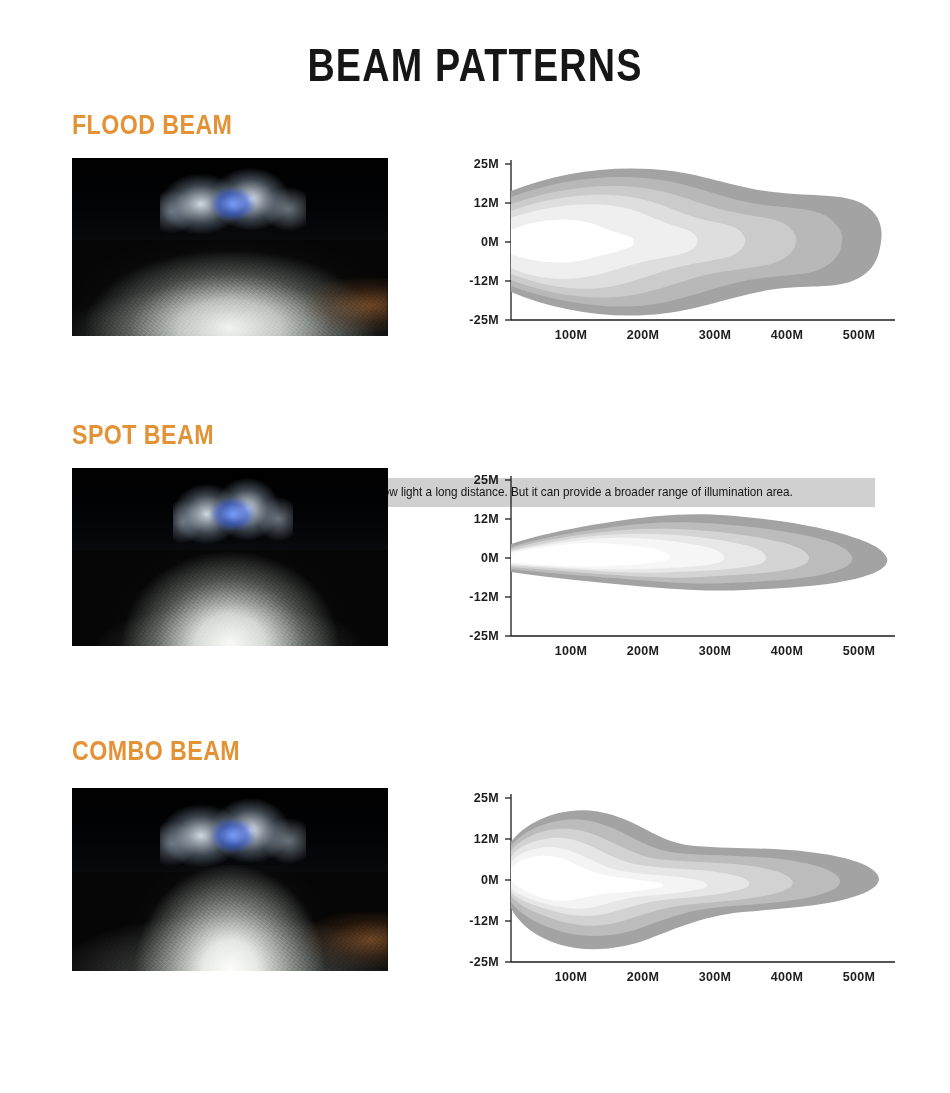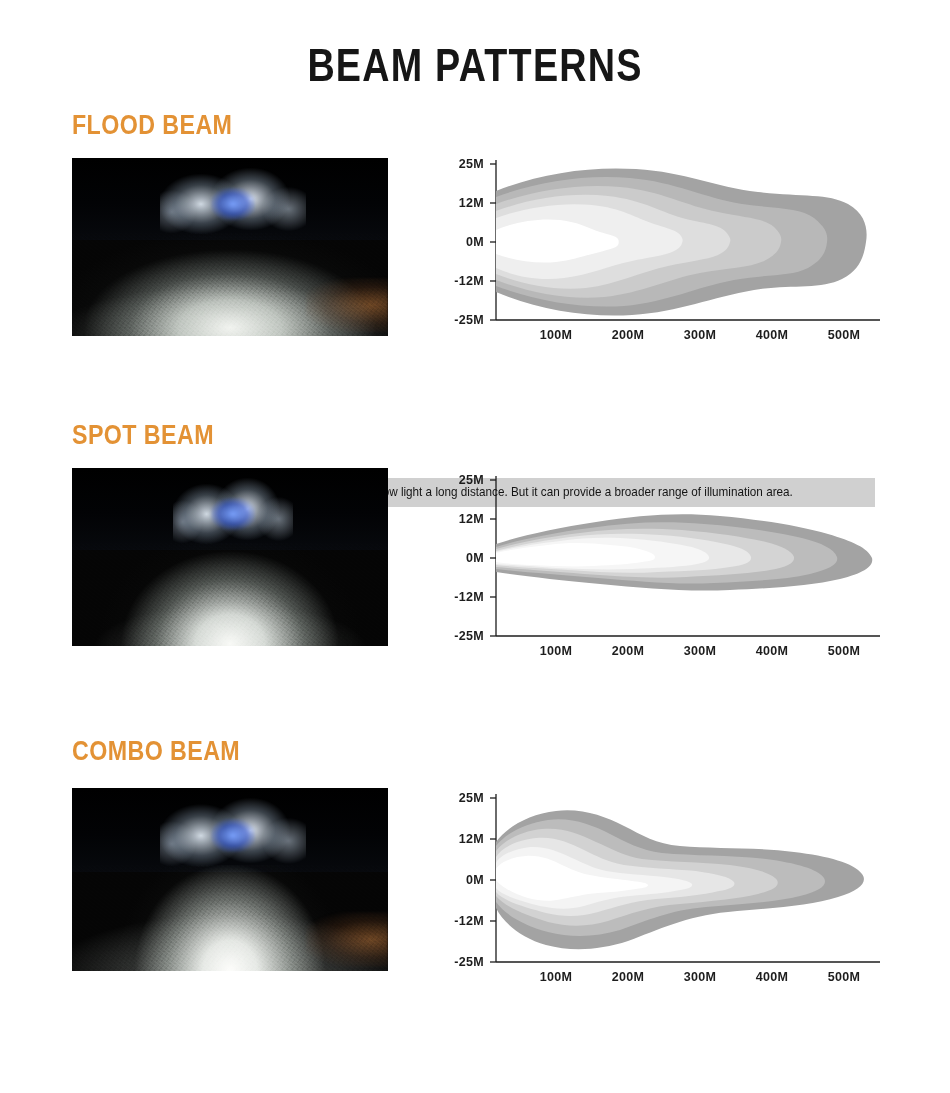--- a/index.html
+++ b/index.html
@@ -125,21 +125,21 @@
     opacity: .16;
     background-image:
       repeating-linear-gradient(37deg, rgba(255,255,255,.5) 0 1px, rgba(0,0,0,0) 1px 3px),
       repeating-linear-gradient(-52deg, rgba(0,0,0,.5) 0 1px, rgba(0,0,0,0) 1px 4px);
     mix-blend-mode: overlay;
   }
 
   
   .chart {
     position: absolute;
-    left: 428px;
+    left: 443px;
     width: 470px;
   }
   .chart.c1 { top: 42px; height: 200px; }
   .chart.c2 { top: 48px; height: 200px; }
   .chart.c3 { top: 50px; height: 212px; }
   .chart svg { display: block; width: 100%; height: 100%; }
   .ax-lbl {
     font-family: "Liberation Sans Narrow", "Liberation Sans", sans-serif;
     font-size: 12.5px;
     fill: #1d1d1d;

